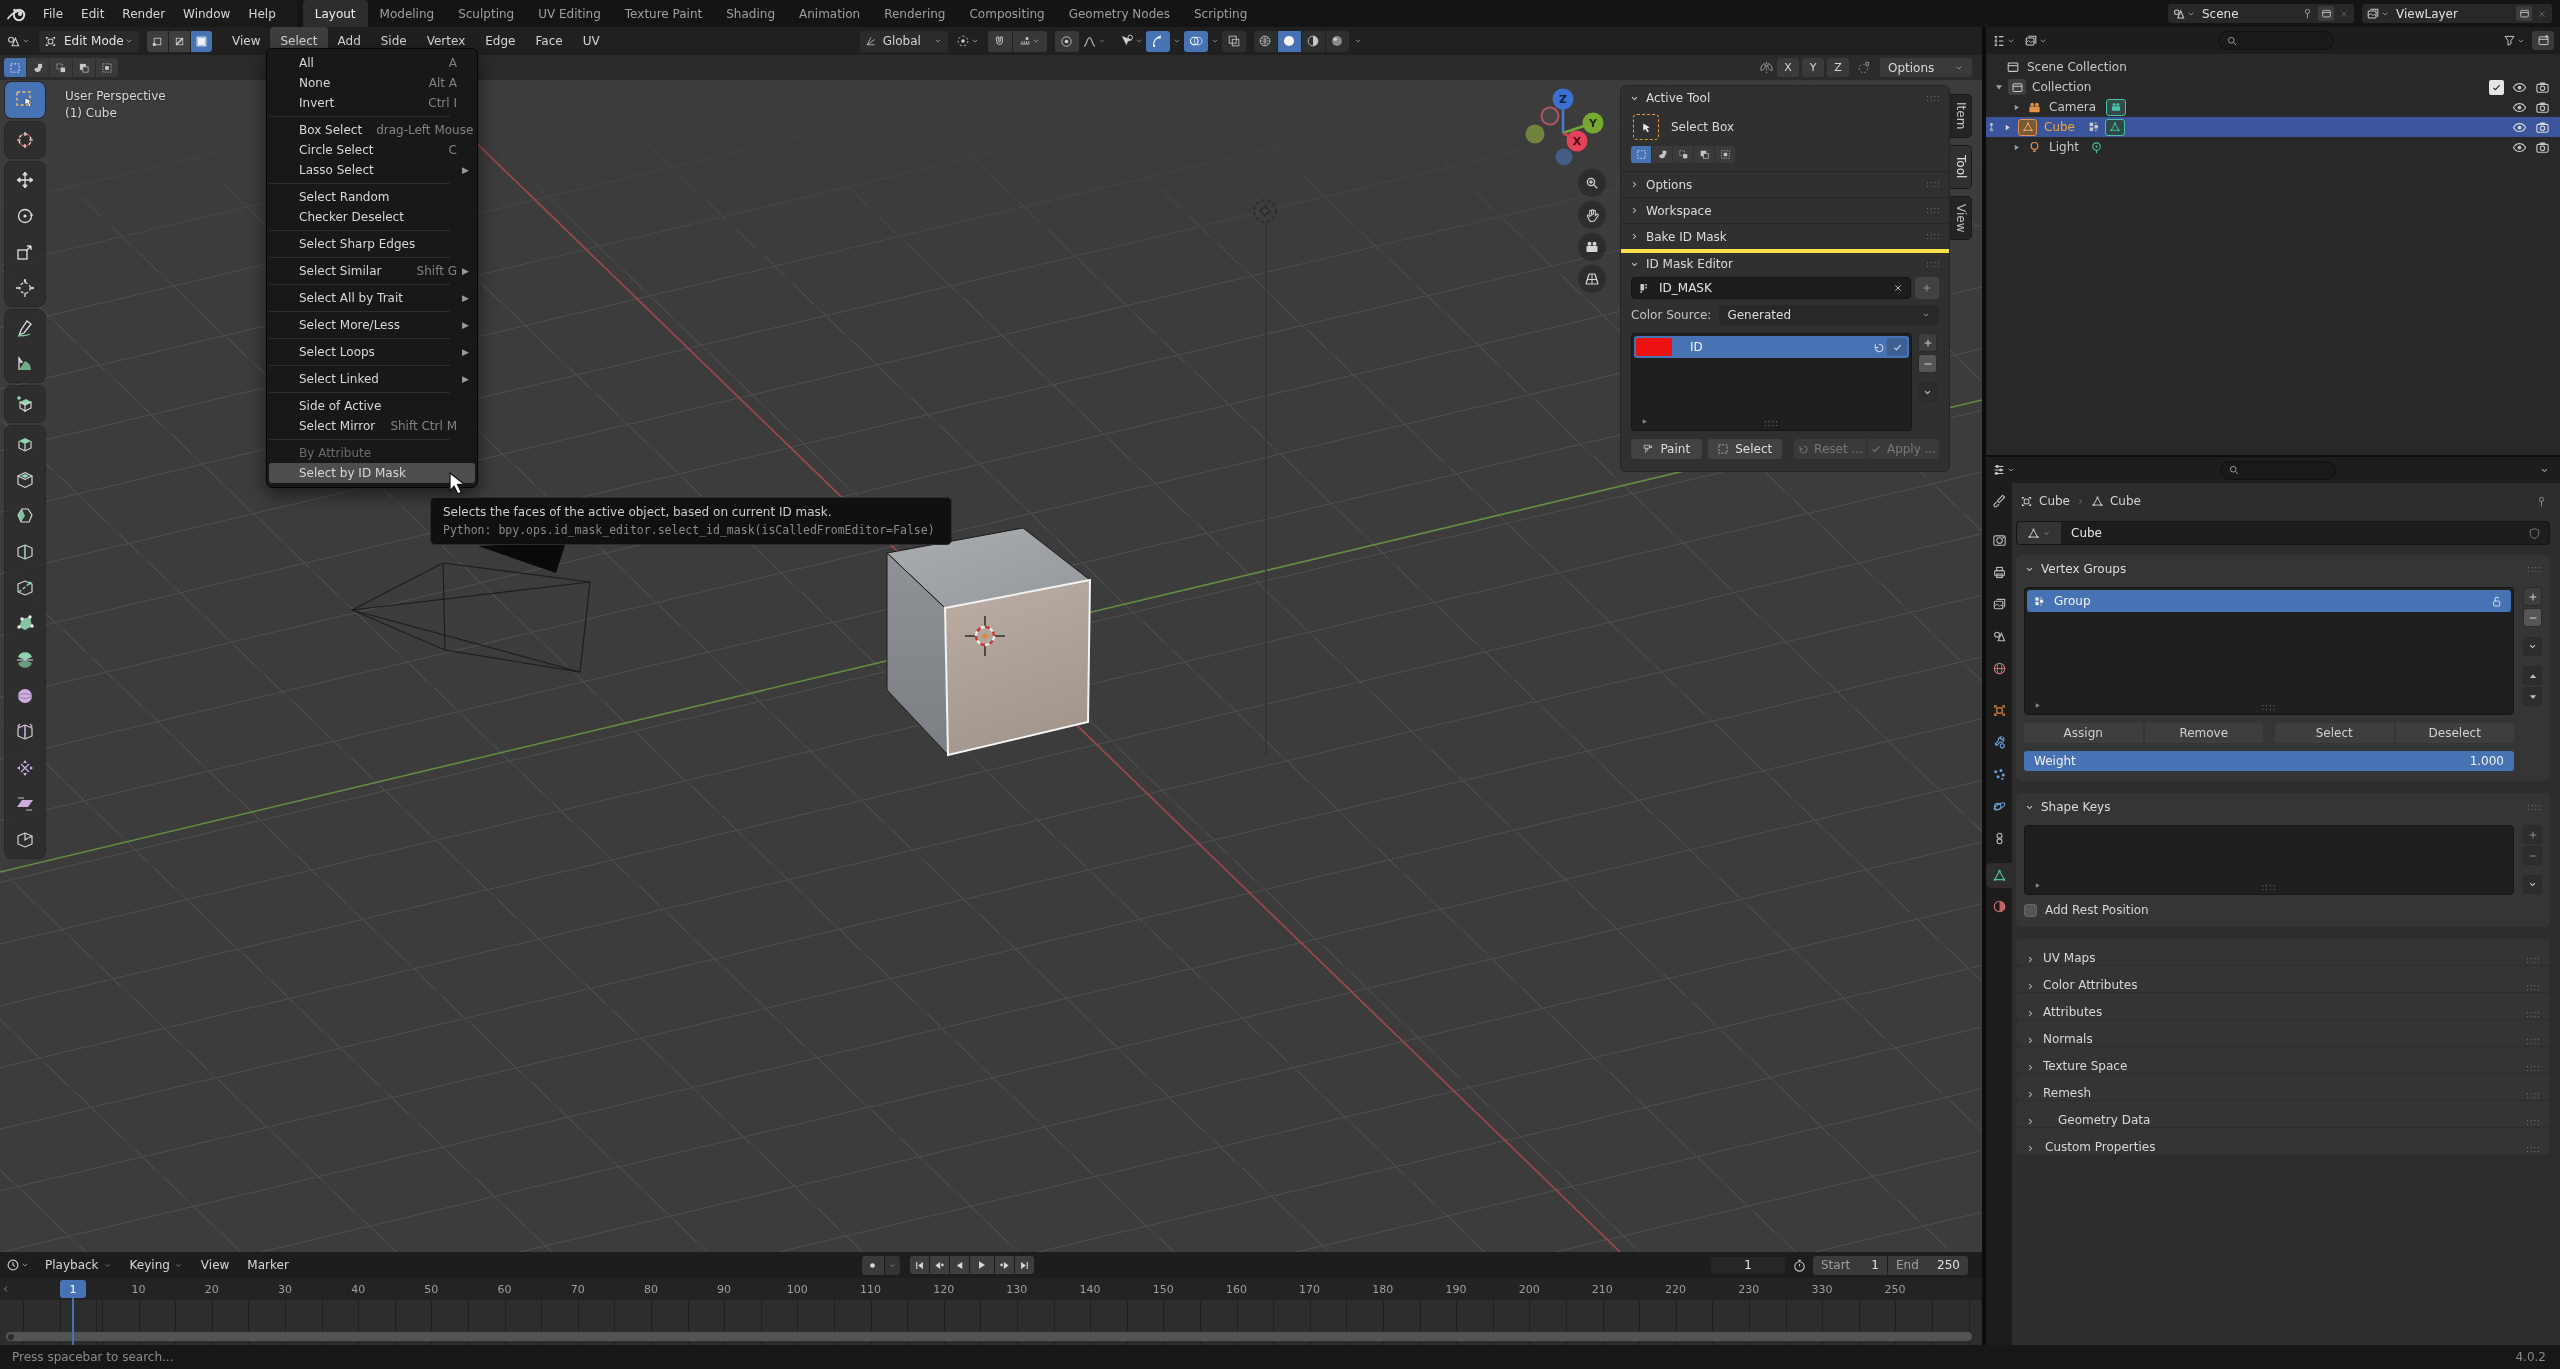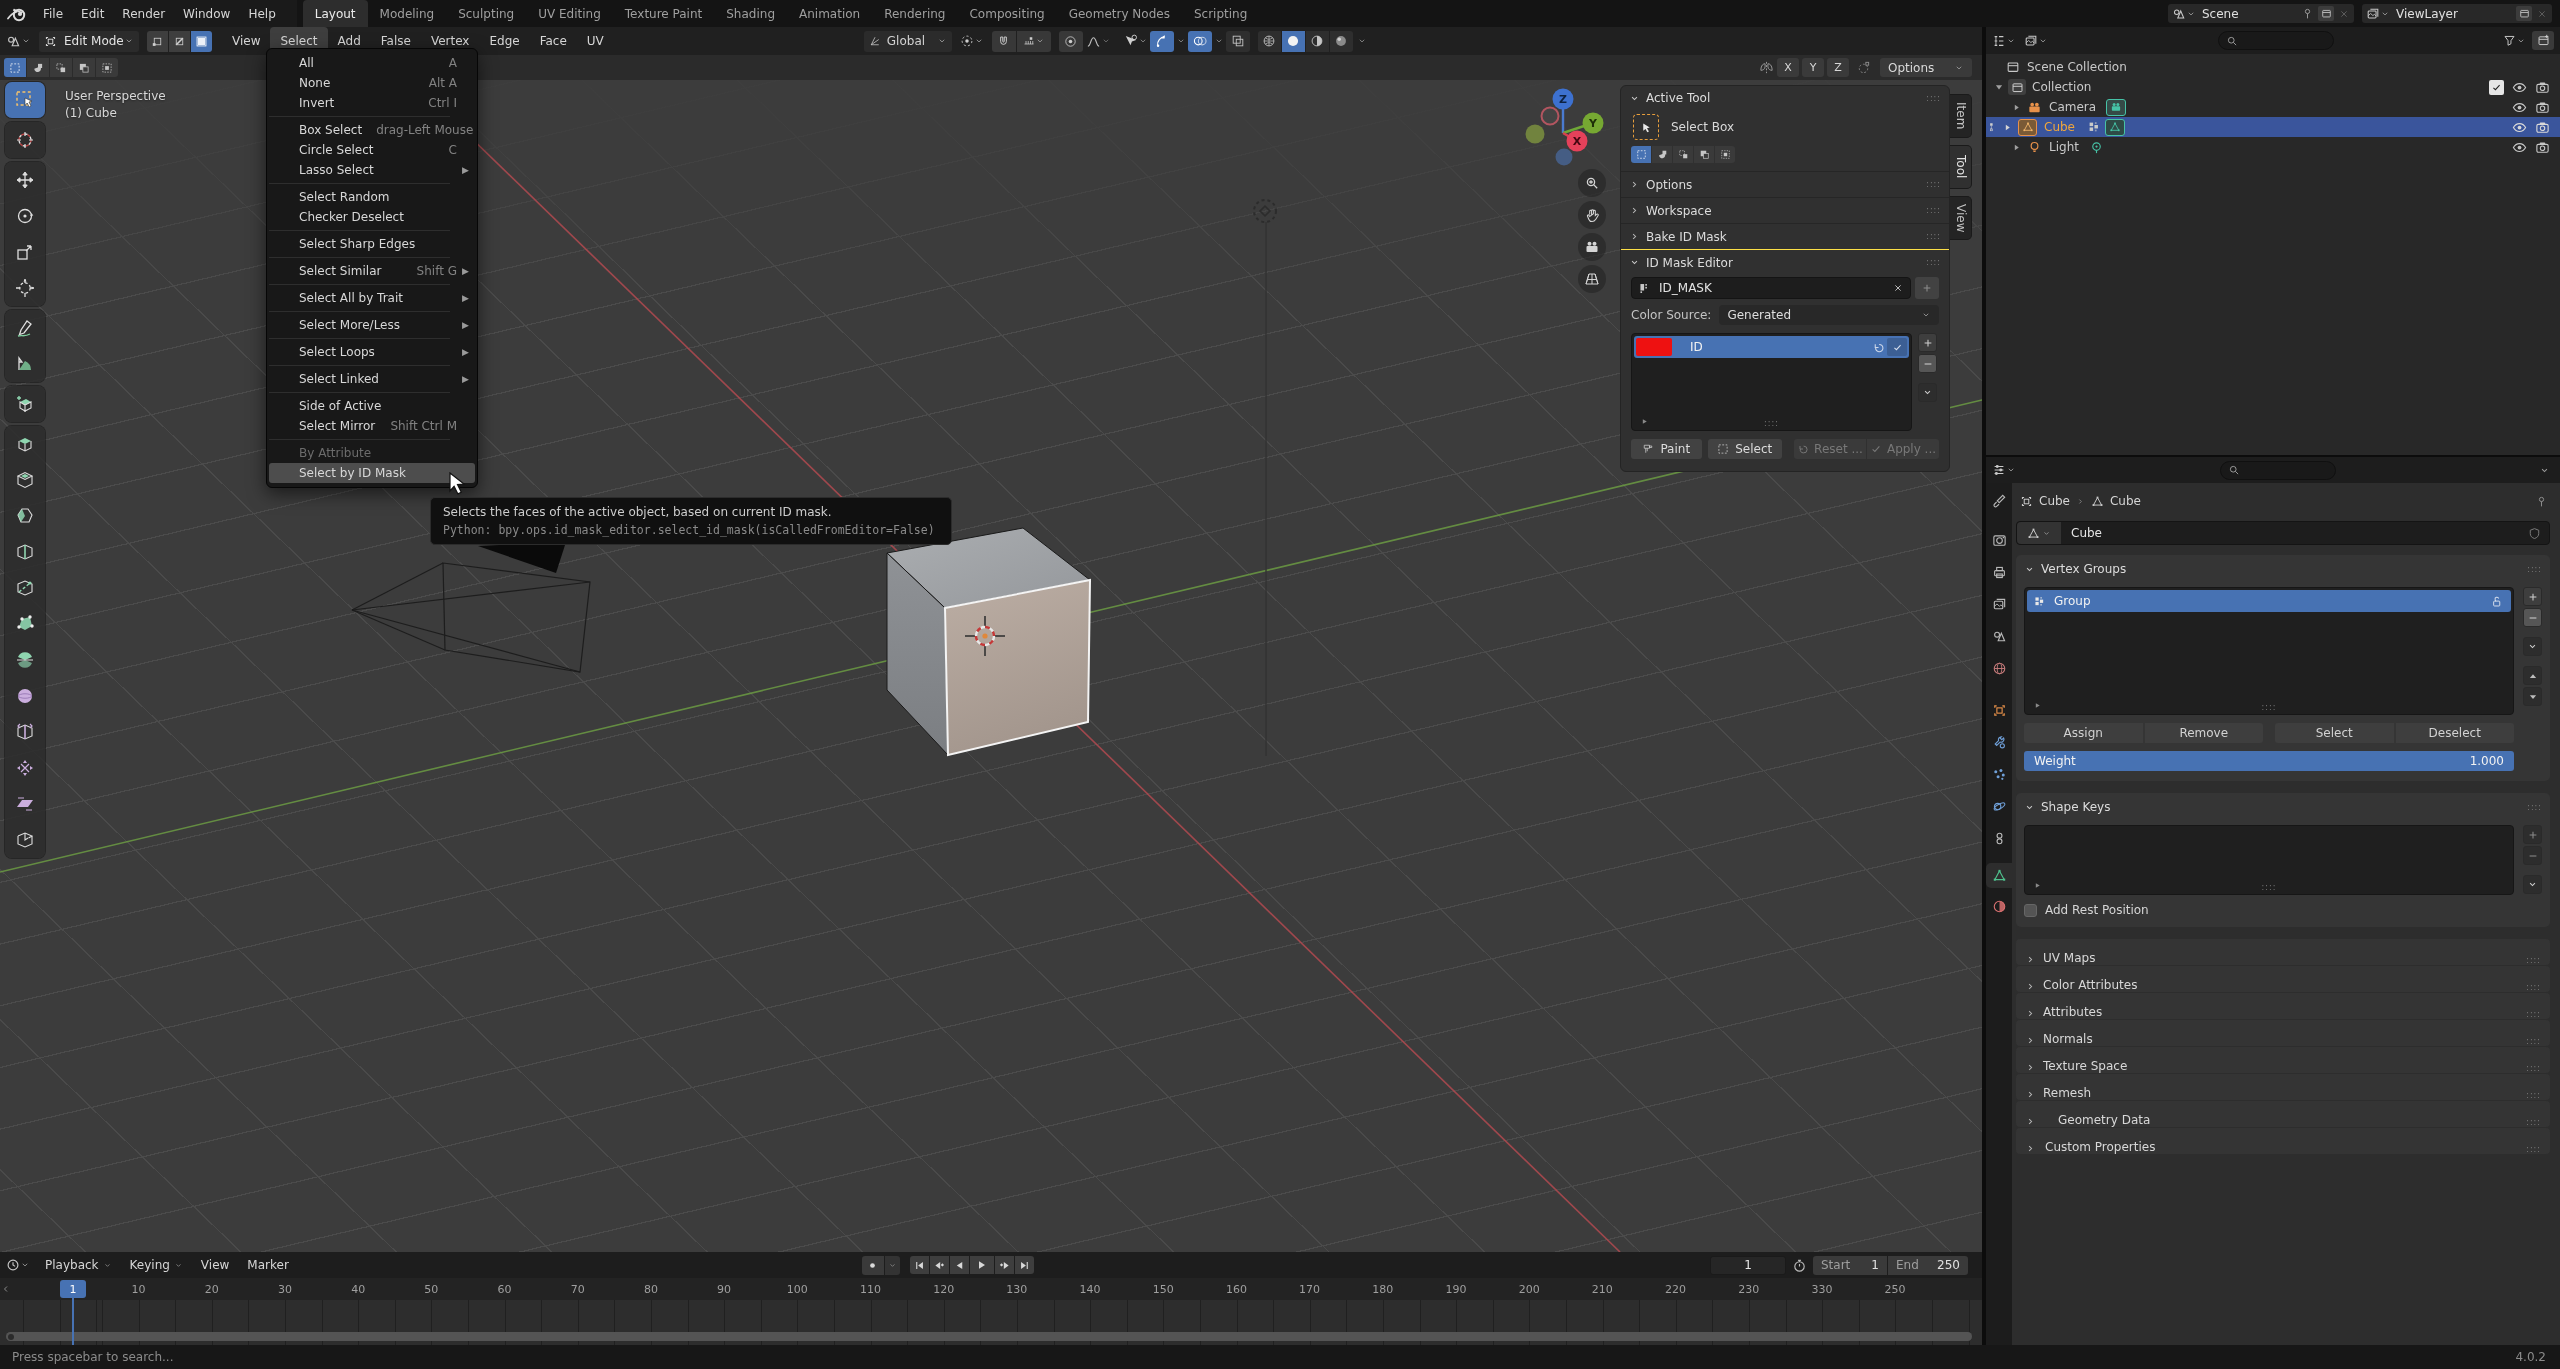--- a/index.html
+++ b/index.html
@@ -312,21 +312,21 @@
           <rect x="3.5" y="3.5" width="9" height="9" fill="currentColor" opacity=".9"></rect>
           <rect x="2.5" y="2.5" width="11" height="11" fill="none" stroke="currentColor"></rect>
         </svg>
       </div>
   </div>
   <div class="row" style="height:100%;margin-left:10px">
 
   <div class="mnu vpm" style="padding:0 10px">View</div>
       <div class="mnu vpm open" style="padding:0 10px">Select</div>
       <div class="mnu vpm" style="padding:0 10px">Add</div>
-      <div class="mnu vpm" style="padding:0 10px">False</div>
+      <div class="mnu vpm" style="padding:0 10px">Side</div>
       <div class="mnu vpm" style="padding:0 10px">Vertex</div>
       <div class="mnu vpm" style="padding:0 10px">Edge</div>
       <div class="mnu vpm" style="padding:0 10px">Face</div>
       <div class="mnu vpm" style="padding:0 10px">UV</div>
     </div>
   <div class="field" style="width:88px;height:21px;background:#2b2b2b;padding:0 5px;margin-left:250px">
     <svg class="ic" width="12" height="12" viewBox="0 0 16 16" style="color:#cfcfcf">
         <path d="M3 13L8 3M3 13h10M3 13L13 6" stroke="currentColor" fill="none"></path>
       </svg>
     <span style="margin-left:6px;flex:1">Global</span>
@@ -820,21 +820,21 @@
           <span class="grip">::::</span>
         </div>
         <div class="phead" style="height:26px;padding:0 8px;border-top:1px solid #262626">
           <svg class="ic" width="11" height="11" viewBox="0 0 16 16" style="color:#b5b5b5">
             <use href="#g-chevR"></use>
           </svg>
           <span style="margin-left:6px;flex:1">Bake ID Mask</span>
           <span class="grip">::::</span>
         </div>
       </div>
-    <div class="phead" style="height:26px;padding:0 8px;border-top:1px solid #fde047">
+    <div class="phead" style="height:26px;padding:0 8px;border-top:4px solid #fde047">
       <svg class="ic" width="11" height="11" viewBox="0 0 16 16" style="color:#c9c9c9">
           <use href="#g-chevD"></use>
         </svg>
       <span style="margin-left:6px;flex:1">ID Mask Editor</span>
       <span class="grip">::::</span>
     </div>
     <div class="row" style="padding:2px 10px 0;gap:4px">
       <div class="field" style="flex:1;height:22px;background:#1d1d1d;border:1px solid #141414;border-radius:4px;padding:0 6px">
         <svg class="ic" width="13" height="13" viewBox="0 0 16 16" style="color:#c9c9c9">
             <rect x="3" y="2.5" width="4.5" height="8" fill="currentColor"></rect>

